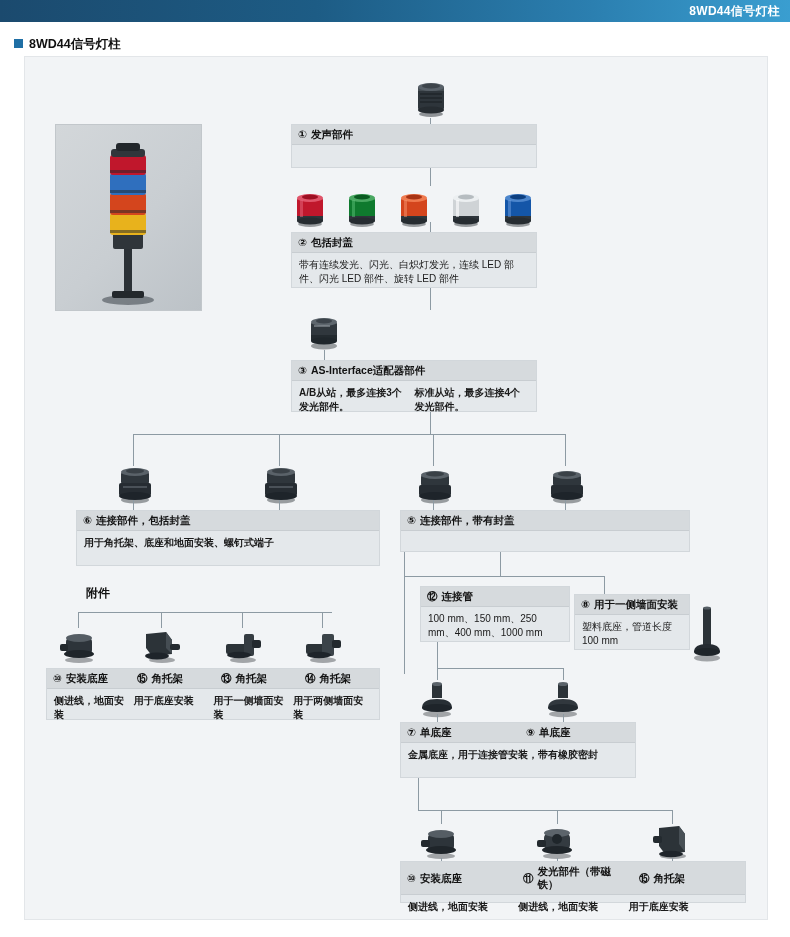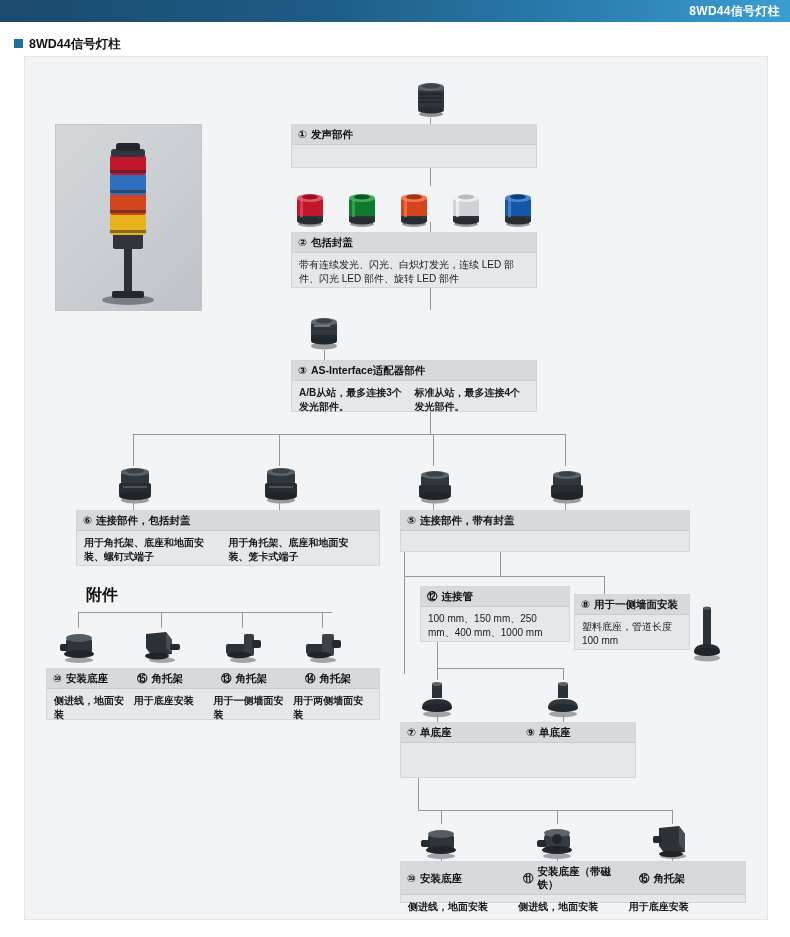--- a/index.html
+++ b/index.html
@@ -60,21 +60,21 @@
   .box .bd.two > div{flex:1;padding-right:6px;font-weight:bold;}
   .hd.two{display:flex;padding:0;}
   .hd.two > div{flex:1;padding:3px 6px;display:flex;align-items:center;gap:4px;}
 
   
   .ln{position:absolute;background:#8d9aa3;}
   .lnv{width:1px;}
   .lnh{height:1px;}
 
   .accessories-title{
-    position:absolute;font-size:16px;font-weight:bold;color:#111;
+    position:absolute;font-size:12px;font-weight:bold;color:#111;
   }
 
   
   .dev{position:absolute;}
   svg{display:block;}
 </style>
 </head>
 <body>
 
 <div class="page">
@@ -283,21 +283,20 @@
   <div class="ln lnv" style="left:433px;top:500px;height:10px;"></div>
   <div class="ln lnv" style="left:565px;top:500px;height:10px;"></div>
 
   <div class="box" style="left:76px;top:510px;width:304px;height:56px;">
     <div class="hd">
       <span>⑥</span>
       <span>连接部件，包括封盖</span>
     </div>
     <div class="bd two">
       <div>用于角托架、底座和地面安装、螺钉式端子</div>
-      <div>用于角托架、底座和地面安装、笼卡式端子</div>
     </div>
   </div>
 
   <div class="box" style="left:400px;top:510px;width:290px;height:42px;">
     <div class="hd">
       <span>⑤</span>
       <span>连接部件，带有封盖</span>
     </div>
   </div>
 
@@ -436,20 +435,21 @@
       <div>
         <span>⑦</span>
         <span>单底座</span>
       </div>
       <div>
         <span>⑨</span>
         <span>单底座</span>
       </div>
     </div>
     <div class="bd two">
+      <div>金属底座，用于连接管安装，带有橡胶密封</div>
     </div>
   </div>
 
   <div class="ln lnv" style="left:418px;top:778px;height:32px;"></div>
   <div class="ln lnh" style="left:418px;top:810px;width:254px;"></div>
   <div class="ln lnv" style="left:441px;top:810px;height:14px;"></div>
   <div class="ln lnv" style="left:557px;top:810px;height:14px;"></div>
   <div class="ln lnv" style="left:672px;top:810px;height:14px;"></div>
 
   <div class="dev" style="left:419px;top:824px;">
@@ -486,21 +486,21 @@
   <div class="ln lnv" style="left:672px;top:858px;height:4px;"></div>
 
   <div class="box" style="left:400px;top:861px;width:346px;height:42px;">
     <div class="hd two">
       <div>
         <span>⑩</span>
         <span>安装底座</span>
       </div>
       <div>
         <span>⑪</span>
-        <span>安装底座（带磁铁）</span>
+        <span>发光部件（带磁铁）</span>
       </div>
       <div>
         <span>⑮</span>
         <span>角托架</span>
       </div>
     </div>
     <div class="bd two">
       <div>侧进线，地面安装</div>
       <div>侧进线，地面安装</div>
       <div>用于底座安装</div>

